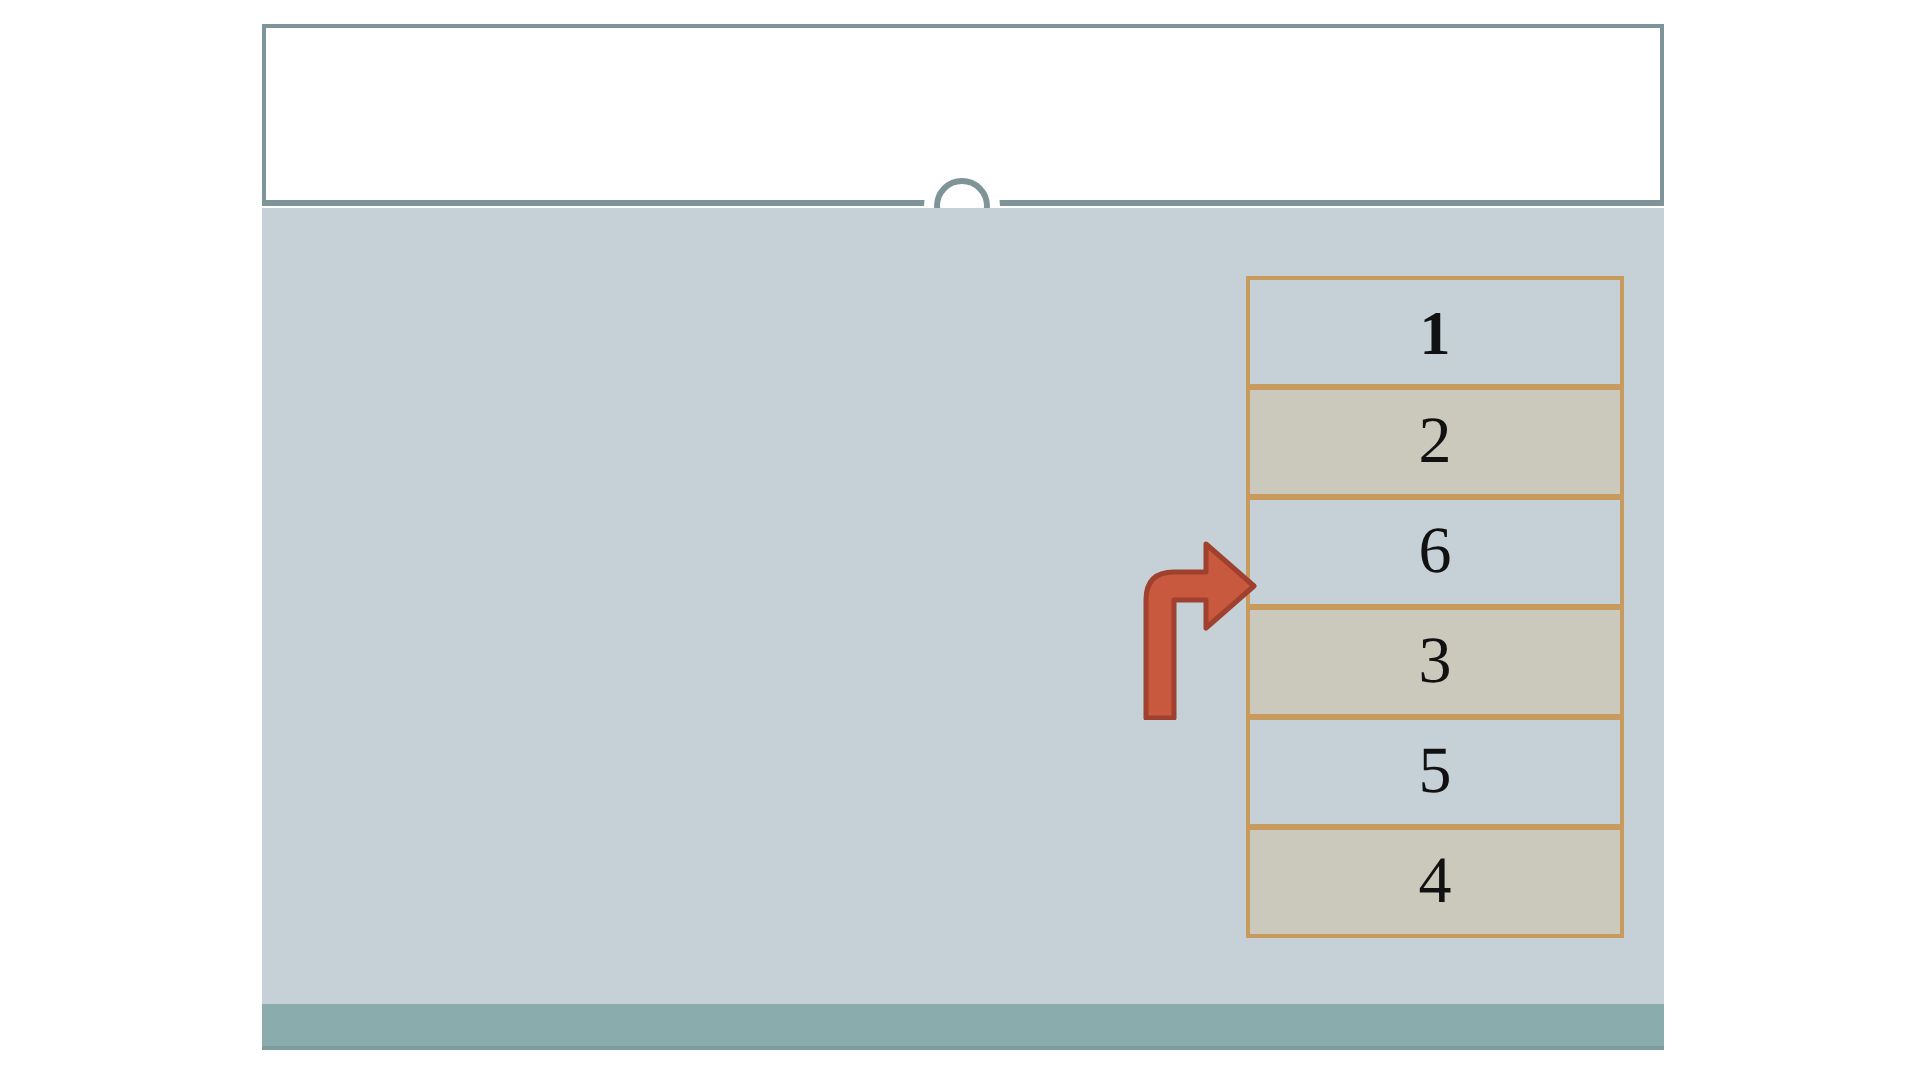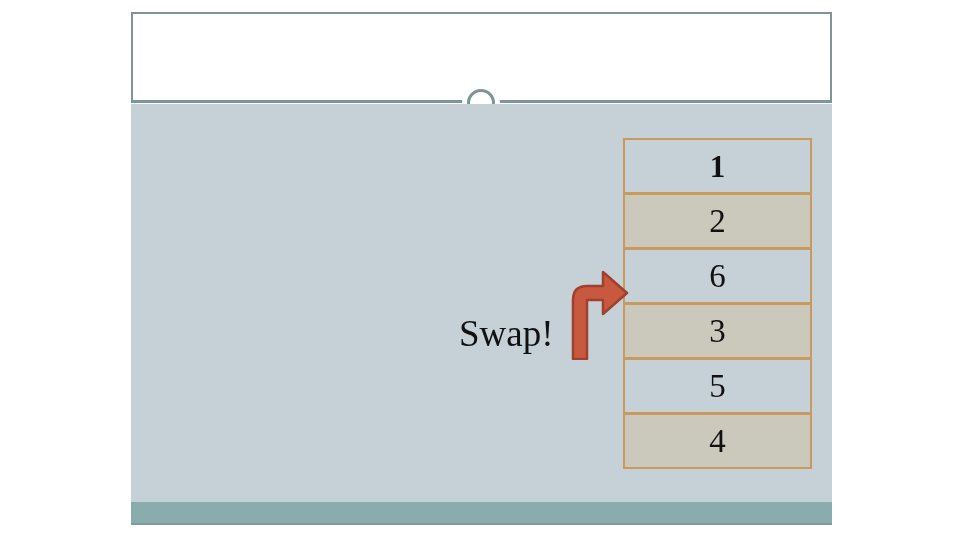--- a/index.html
+++ b/index.html
@@ -193,21 +193,20 @@
         <span>3</span>
       </div>
       <div class="array-cell fill-light" style="top: 220px;">
         <span>5</span>
       </div>
       <div class="array-cell fill-tan" style="top: 275px;">
         <span>4</span>
       </div>
     </div>
 
-  <div id="swap-label">Swap!</div>
 
   <svg id="swap-arrow" viewBox="0 0 68 100" xmlns="http://www.w3.org/2000/svg">
     <path d="M 10 99
              L 10 40
              Q 10 26 24 26
              L 40 26
              L 40 12
              L 64 33
              L 40 54
              L 40 40

